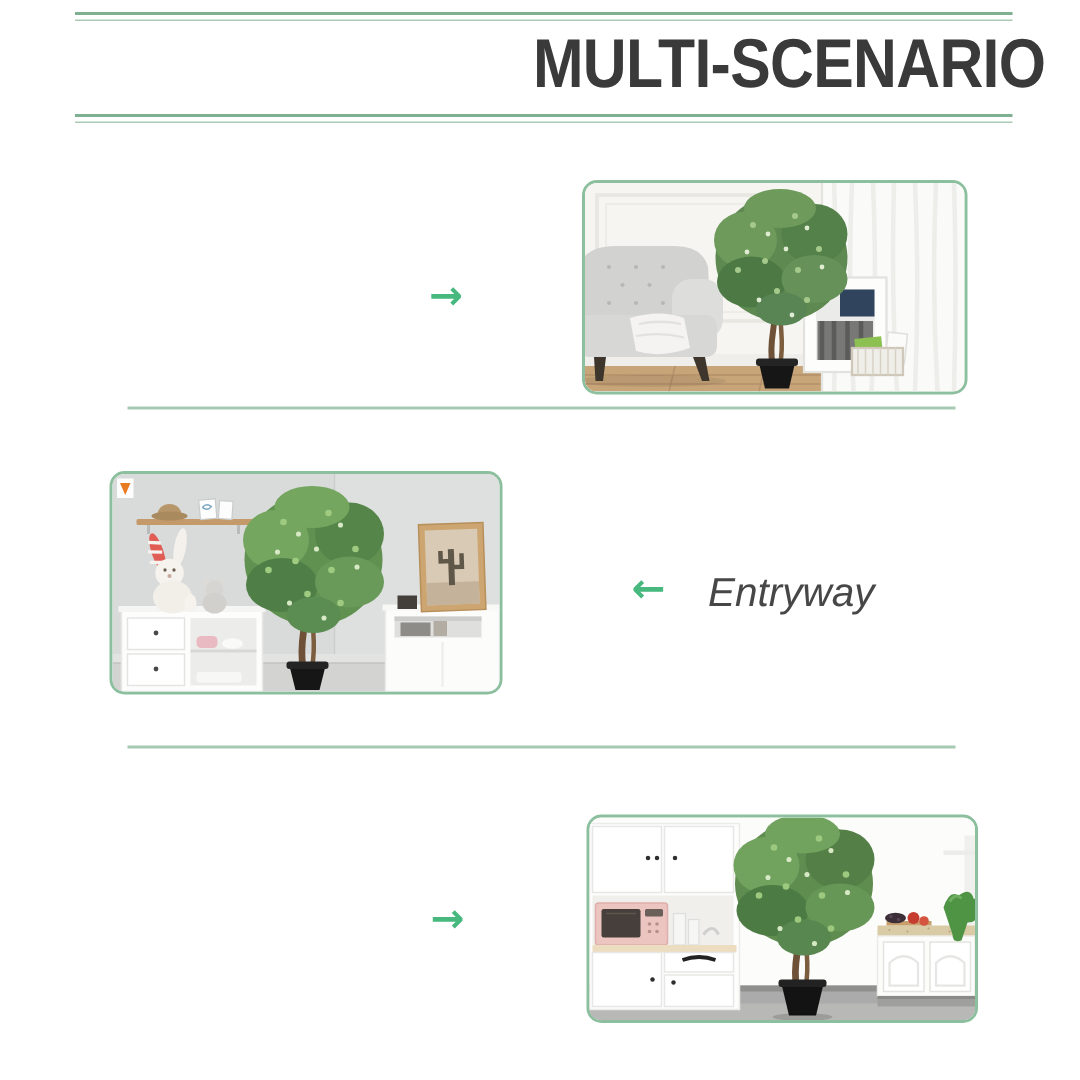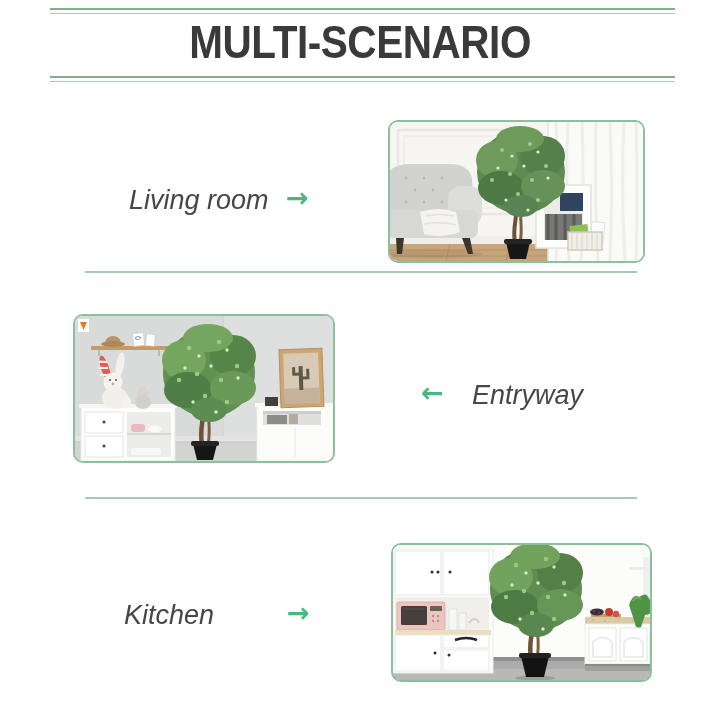--- a/index.html
+++ b/index.html
@@ -8,21 +8,21 @@
     position:relative; width:720px; height:720px; background:#ffffff;
     overflow:hidden; font-family:"Liberation Sans", sans-serif;
   }
   
   .rule-pair { position:absolute; left:50px; width:625px; }
   .rule-pair .r1 { display:block; height:2px; background:#7fb091; }
   .rule-pair .r2 { display:block; height:1px; background:#a9cbb6; margin-top:3px; }
   .rule-top { top:8px; }
   .rule-bottom { top:76px; }
   .title {
-    position:absolute; top:18px; left:0; width:720px; text-align:center;
+    position:absolute; top:18px; left:0; width:720px; text-align:right;
     font-size:46px; line-height:48px; font-weight:bold; color:#3a3a3a;
   }
   .title .tx { display:inline-block; transform:scaleX(0.88); transform-origin:center; letter-spacing:-0.5px; }
   
   .scen-label {
     position:absolute; font-size:27px; line-height:32px; font-style:italic;
     color:#474747; white-space:nowrap;
   }
   .arrow {
     position:absolute; font-size:27px; line-height:30px; color:#47b97e;
@@ -56,21 +56,20 @@
   <div class="rule-pair rule-top">
     <span class="r1"></span>
     <span class="r2"></span>
   </div>
   <h1 class="title"><span class="tx">MULTI-SCENARIO</span></h1>
   <div class="rule-pair rule-bottom">
     <span class="r1"></span>
     <span class="r2"></span>
   </div>
 
-  <span class="scen-label label-living">Living room</span>
   <span class="arrow arrow-living">→</span>
 
   <figure class="photo photo-living">
     <svg viewBox="0 0 253 139" preserveAspectRatio="none" xmlns="http://www.w3.org/2000/svg">
       <rect width="253" height="139" fill="#f6f5f2"></rect>
       <g>
         <rect x="8" y="8" width="112" height="84" fill="none" stroke="#e9e7e2" stroke-width="2.5"></rect>
         <rect x="14" y="14" width="100" height="72" fill="none" stroke="#eeece8" stroke-width="1.5"></rect>
       </g>
       <rect x="0" y="114" width="170" height="8" fill="#efeeea"></rect>
@@ -276,21 +275,20 @@
         <path d="M118 128 L142 128 L138 144 L122 144 Z" fill="#161616"></path>
         <rect x="116" y="125" width="28" height="5" rx="2" fill="#242424"></rect>
       </g>
     </svg>
   </figure>
   <span class="arrow arrow-entry">←</span>
   <span class="scen-label label-entry">Entryway</span>
 
   <div class="divider div-2"></div>
 
-  <span class="scen-label label-kitchen">Kitchen</span>
   <span class="arrow arrow-kitchen">→</span>
 
   <figure class="photo photo-kitchen">
     <svg viewBox="0 0 257 135" preserveAspectRatio="none" xmlns="http://www.w3.org/2000/svg">
       <rect width="257" height="135" fill="#fcfcfa"></rect>
       <g>
         <rect y="112" width="257" height="23" fill="#ababab"></rect>
         <rect y="112" width="257" height="4" fill="#8f8f8d"></rect>
         <rect y="124" width="257" height="11" fill="#b8b8b6"></rect>
       </g>

